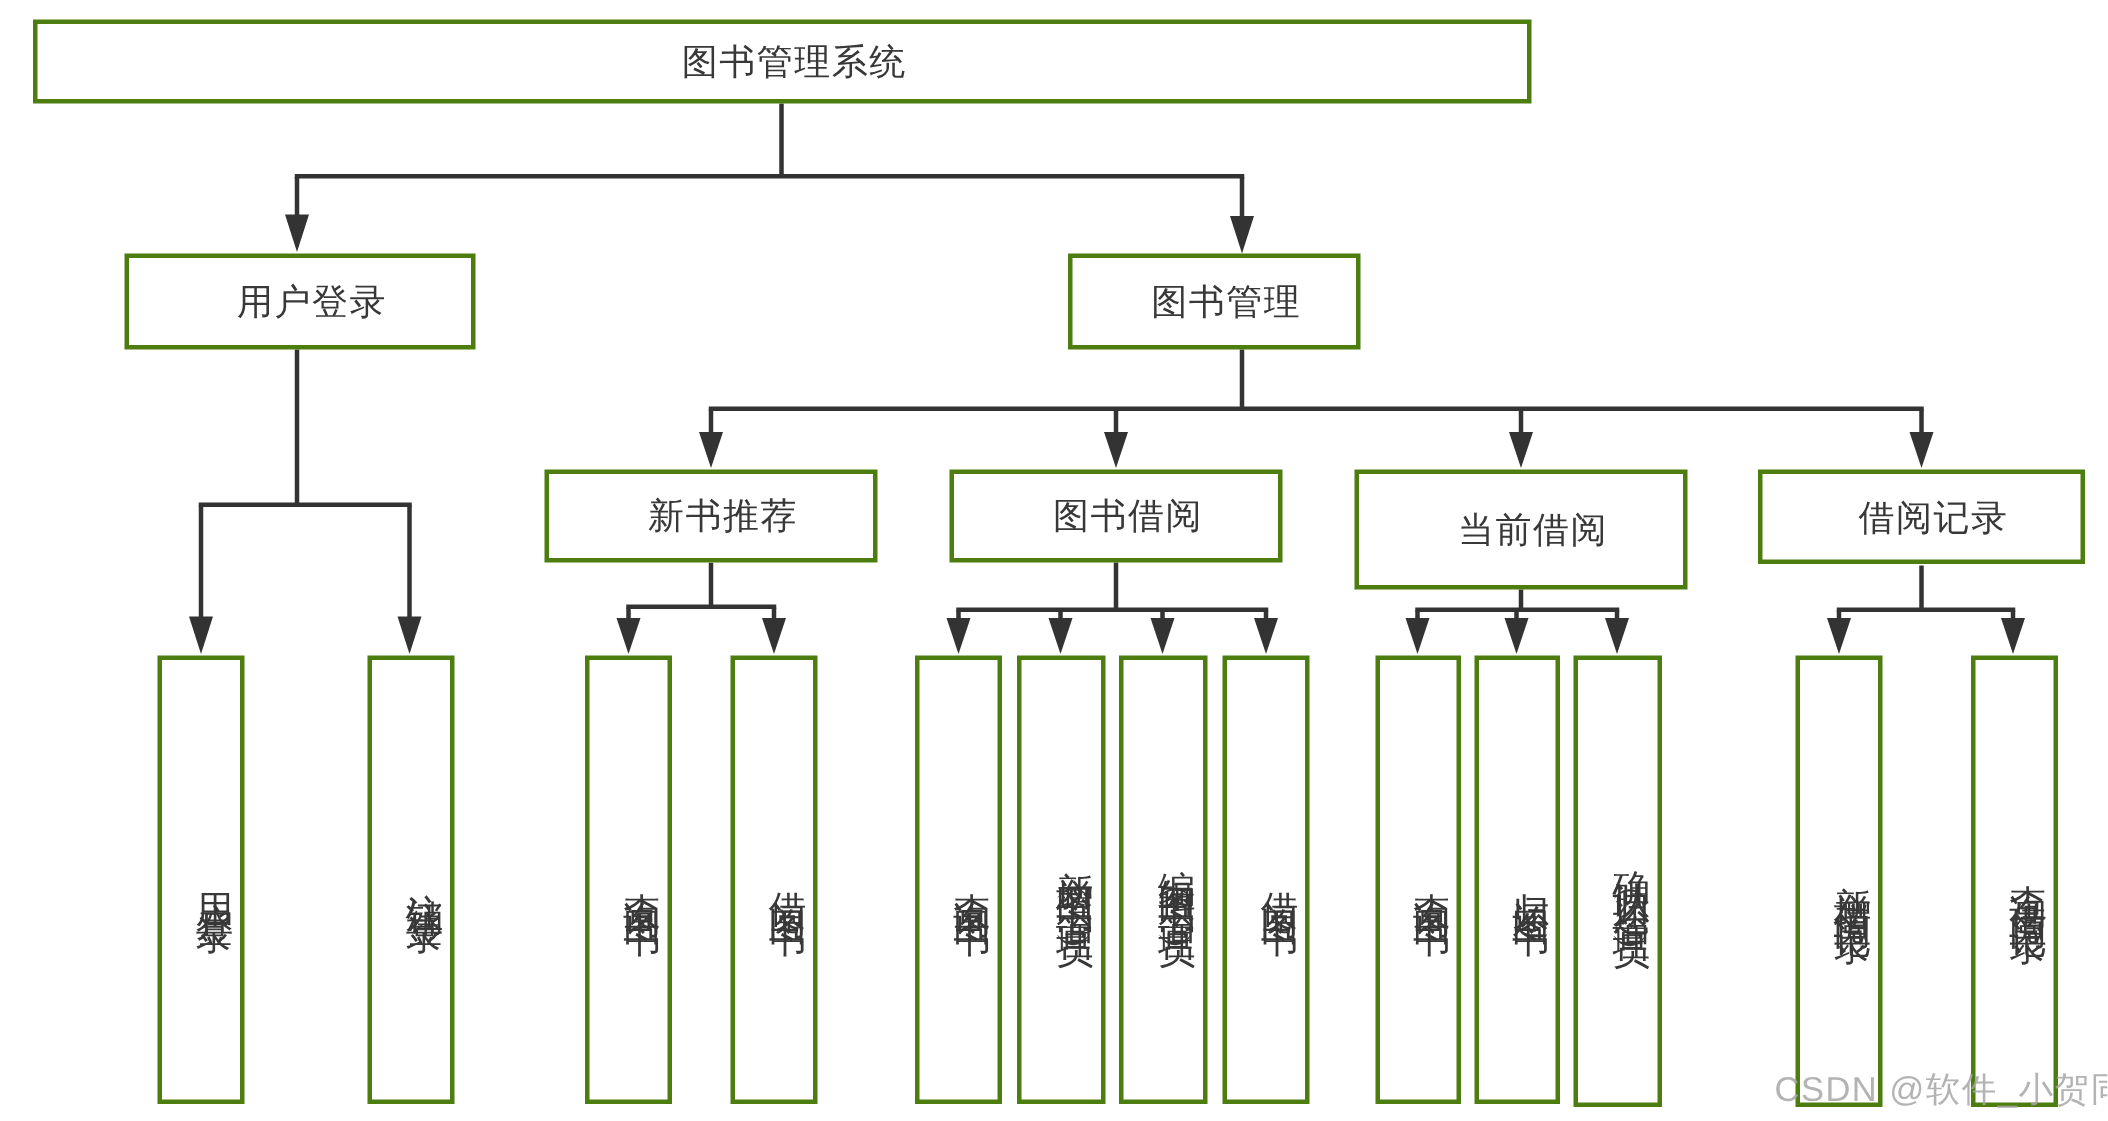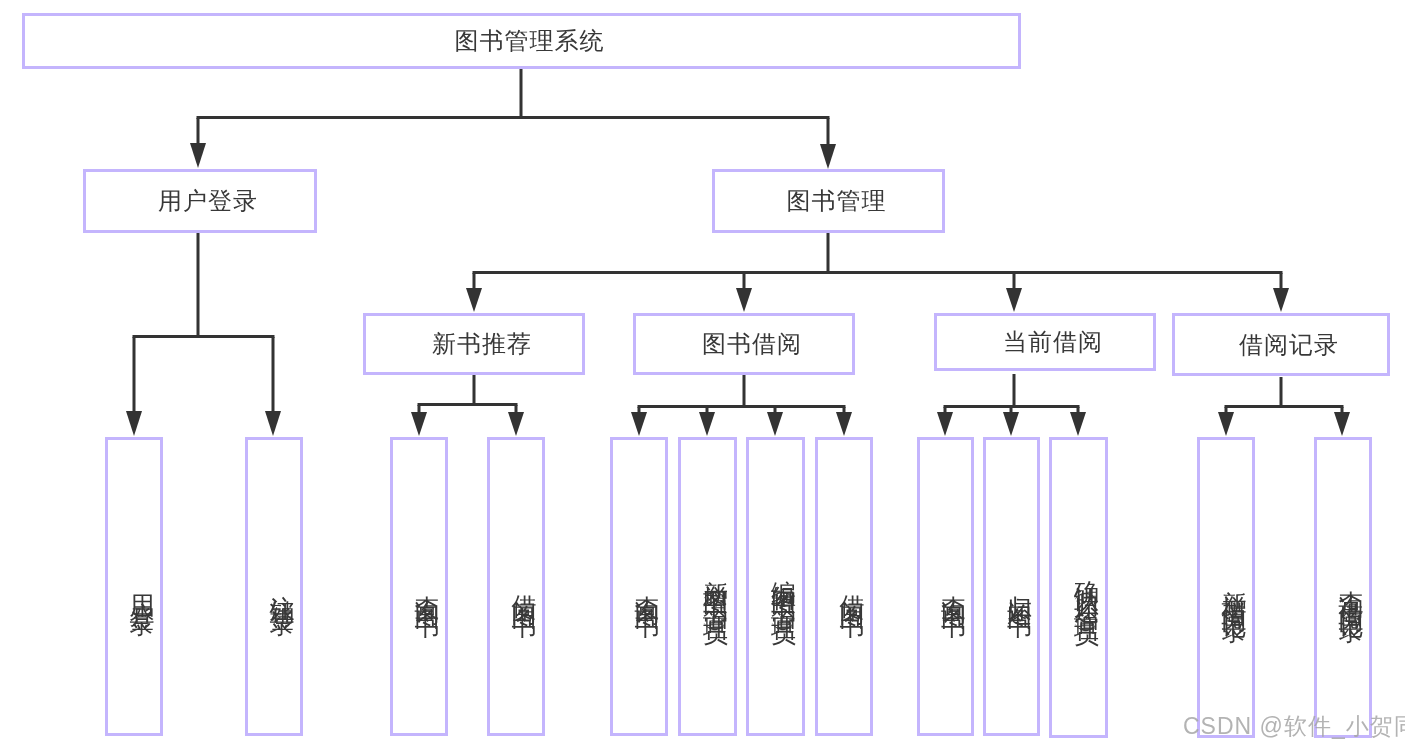--- a/index.html
+++ b/index.html
@@ -8,21 +8,21 @@
     position: relative;
     width: 1405px;
     height: 747px;
     background: #ffffff;
     overflow: hidden;
   }
   .connectors { position: absolute; left: 0; top: 0; }
   .box {
     position: absolute;
     box-sizing: border-box;
-    border: 3px solid #c4b5fd;
+    border: 3px solid #4d7c0f;
     background: #ffffff;
     color: #383838;
     display: flex;
     align-items: center;
     justify-content: center;
     padding-left: 16px;
   }
   .hnode { font-size: 24px; letter-spacing: 1px; }
   .leaf  { }
   .leaf .vtext {
@@ -99,31 +99,31 @@
     </g>
   </svg>
 
   <div class="box hnode" style="left:22px; top:13px; width:999px; height:56px;">
     <span>图书管理系统</span>
   </div>
 
   <div class="box hnode" style="left:83px; top:169px; width:234px; height:64px;">
     <span>用户登录</span>
   </div>
-  <div class="box hnode" style="left:712px; top:169px; width:233px; height:64px;">
+  <div class="box hnode" style="left:712px; top:169px; width:195px; height:64px;">
     <span>图书管理</span>
   </div>
 
   <div class="box hnode" style="left:633px; top:313px; width:222px; height:62px;">
     <span>图书借阅</span>
   </div>
   <div class="box hnode" style="left:363px; top:313px; width:222px; height:62px;">
     <span>新书推荐</span>
   </div>
-  <div class="box hnode" style="left:903px; top:313px; width:222px; height:58px;margin-left:31px;">
+  <div class="box hnode" style="left:903px; top:313px; width:222px; height:80px;">
     <span>当前借阅</span>
   </div>
   <div class="box hnode" style="left:1172px; top:313px; width:218px; height:63px;">
     <span>借阅记录</span>
   </div>
 
   <div class="box leaf" style="left:105px; top:437px; width:58px; height:299px;">
     <span class="vtext">用户登录</span>
   </div>
   <div class="box leaf" style="left:245px; top:437px; width:58px; height:299px;">

